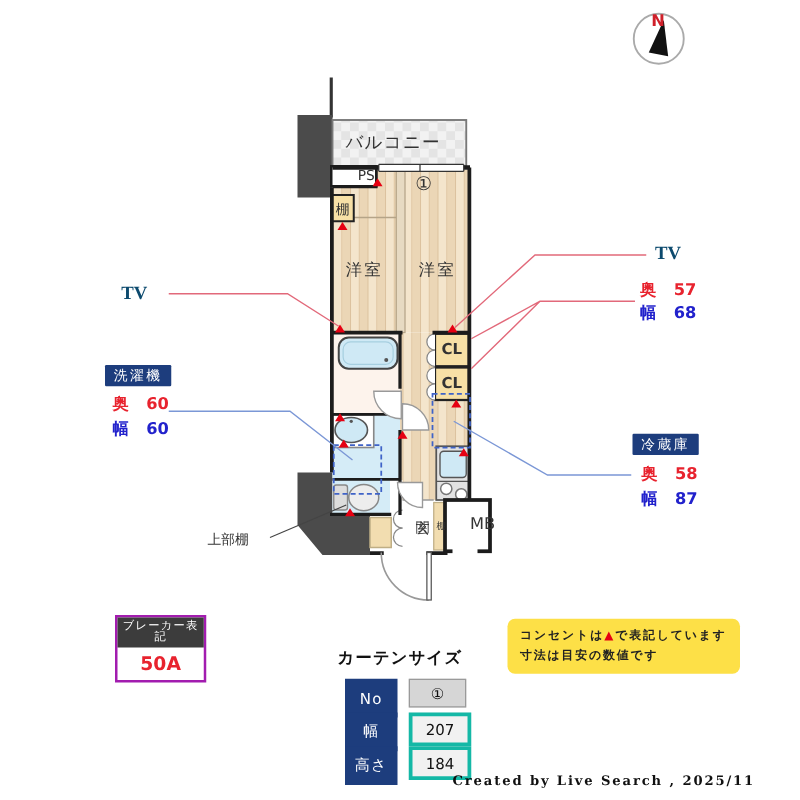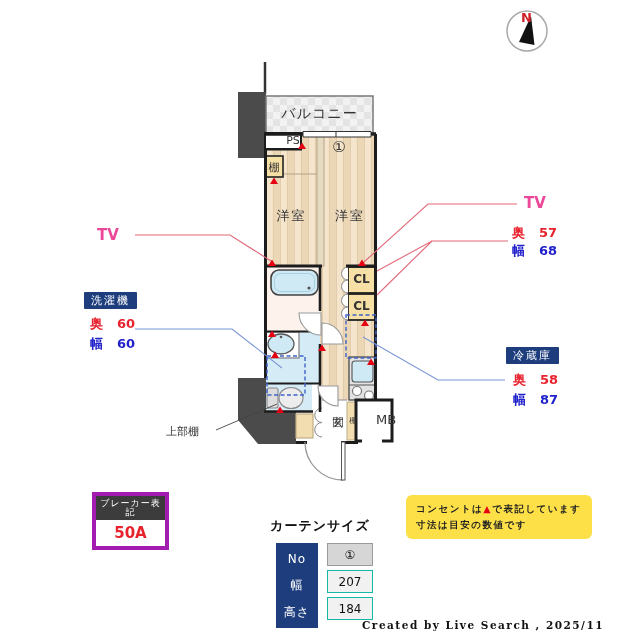--- a/index.html
+++ b/index.html
@@ -7,33 +7,33 @@
           font-family:"DejaVu Sans",sans-serif;color:#222;}
   .abs{position:absolute;}
   svg{position:absolute;left:0;top:0;}
   .ctr{text-align:center;}
   .vert{writing-mode:vertical-rl;text-orientation:upright;}
   .red{color:#e8232e;}
   .blue{color:#2222cc;}
   .badge{background:#1d3d7d;color:#fff;font-size:11px;letter-spacing:2px;
          padding:3px 7px;line-height:1;border-radius:1px;}
   .meas{display:flex;gap:14px;font-size:13px;font-weight:bold;line-height:1;}
-  .tv-label{font-size:15px;font-weight:600;color:#ec4899;line-height:1;}
+  .tv-label{font-size:15px;font-weight:600;color:#0c4a6e;line-height:1;font-family:Liberation Serif, serif;}
   .plan-label{color:#333;}
   
-  .breaker{width:69px;border:4px solid #a21caf;background:#fff;}
+  .breaker{width:69px;border:2px solid #a21caf;background:#fff;}
   .breaker-head{background:#3c3c3c;color:#fff;font-size:9px;letter-spacing:1px;
                 text-align:center;padding:3px 0;line-height:1;}
   .breaker-val{color:#e8232e;font-size:15px;font-weight:bold;text-align:center;padding:4px 0;}
   
   .curtain-title{font-size:13px;font-weight:600;color:#111;letter-spacing:1px;}
   .ct-label{background:#1d3d7d;color:#fff;font-size:12px;width:42px;height:31px;
             display:flex;align-items:center;justify-content:center;letter-spacing:1px;}
   .ct-value{font-size:12px;color:#111;width:44px;height:21px;display:flex;
-            align-items:center;justify-content:center;background:#f1f1f1;border:1px solid #14b8a6;}
+            align-items:center;justify-content:center;background:#f1f1f1;border:3px solid #14b8a6;}
   .ct-value.first{background:#d6d6d6;border:1px solid #9a9a9a;}
   
   .notes{background:#fde047;border-radius:6px;padding:6px 10px;font-size:9.5px;
          font-weight:bold;letter-spacing:1.5px;color:#222;line-height:16px;white-space:nowrap;}
   .notes .tri{color:#e60012;}
   .credit{font-family:"DejaVu Serif",serif;font-weight:bold;font-size:10.5px;
           letter-spacing:1.5px;color:#111;white-space:nowrap;}
   .compass-n{font-size:13px;font-weight:bold;color:#d0202a;line-height:1;}
 </style>
 </head>
@@ -181,21 +181,21 @@
     </g>
 
     <g>
       <circle cx="527" cy="31" r="20" fill="#fff" stroke="#aaa" stroke-width="1.5"></circle>
       <polygon points="531,16 534.5,45 519,42" fill="#111"></polygon>
     </g>
   </svg>
 
   <div class="abs compass-n" style="left:521px;top:11px;">N</div>
 
-  <div class="abs ctr plan-label" style="left:266px;top:105px;width:107px;font-size:14px;letter-spacing:1px;">バルコニー</div>
+  <div class="abs ctr plan-label" style="left:266px;top:105px;width:97px;font-size:14px;letter-spacing:1px;">バルコニー</div>
   <div class="abs ctr plan-label" style="left:265px;top:134px;width:56px;font-size:11px;line-height:14px;">PS</div>
   <div class="abs ctr plan-label" style="left:330px;top:138px;width:18px;font-size:15px;">①</div>
   <div class="abs ctr plan-label" style="left:265px;top:160px;width:18px;font-size:11px;">棚</div>
   <div class="abs ctr plan-label" style="left:266px;top:207px;width:51px;font-size:13px;letter-spacing:2px;">洋室</div>
   <div class="abs ctr plan-label" style="left:324px;top:207px;width:52px;font-size:13px;letter-spacing:2px;">洋室</div>
   <div class="abs ctr plan-label" style="left:348px;top:272px;width:27px;font-size:12px;font-weight:600;">CL</div>
   <div class="abs ctr plan-label" style="left:348px;top:299px;width:27px;font-size:12px;font-weight:600;">CL</div>
   <div class="abs vert plan-label" style="left:329px;top:407px;font-size:11px;letter-spacing:1px;">玄関</div>
   <div class="abs vert plan-label" style="left:347.5px;top:410px;font-size:7.5px;">棚</div>
   <div class="abs ctr plan-label" style="left:368px;top:412px;width:36px;font-size:13px;">MB</div>

